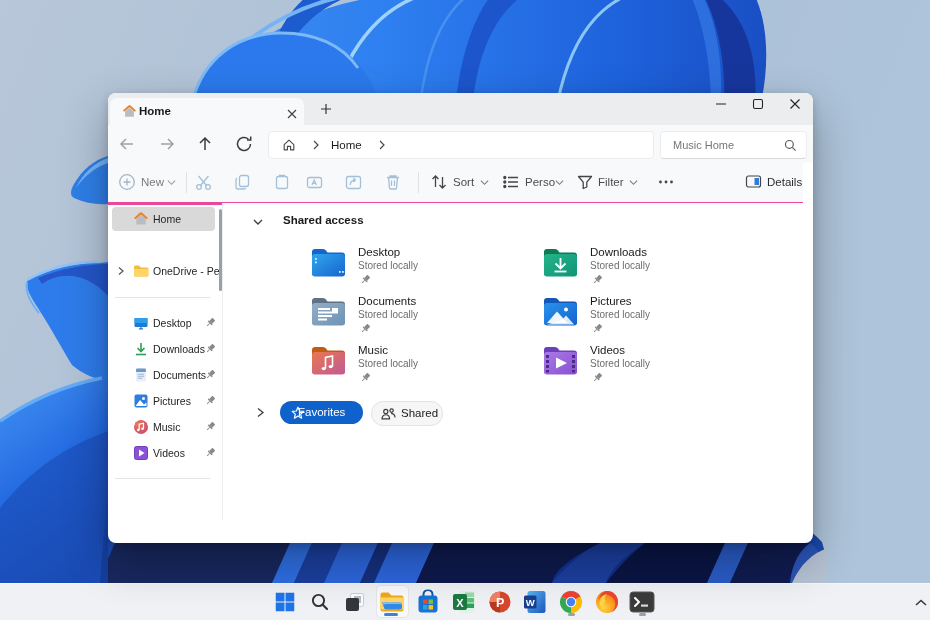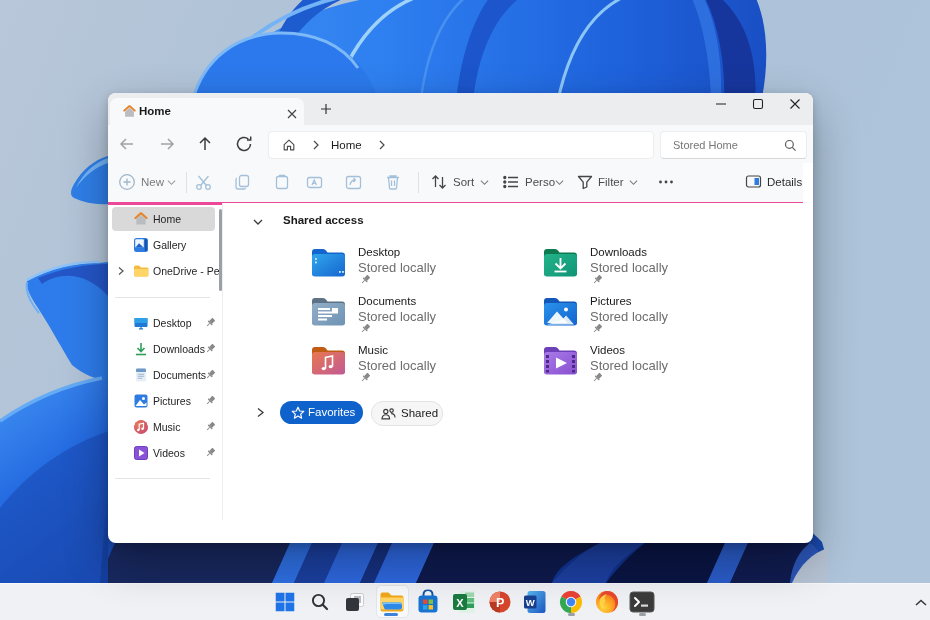--- a/index.html
+++ b/index.html
@@ -42,25 +42,25 @@
 #vdiv{position:absolute;left:114px;top:110px;width:1px;height:317px;background:#eceded}
 #status{position:absolute;left:0;top:427px;width:705px;height:23px;border-top:1px solid #f0f0f0;font-size:10.5px;color:#3b3b3b}
 #status span{position:absolute;left:9px;top:5px}
 
 #main{position:absolute;left:115px;top:110px;width:590px;height:317px;background:#fff}
 .qa-chev{position:absolute;left:144px;top:123px}
 #qa-title{position:absolute;left:175px;top:121px;font-size:11.5px;font-weight:bold;color:#1a1a1a}
 .item{position:absolute;width:280px;height:40px}
 .item .fic{position:absolute;left:0;top:0;width:35px;height:30px}
 .item .nm{position:absolute;left:47px;top:-1px;font-size:11.5px;color:#1a1a1a}
-.item .st{position:absolute;left:47px;top:13px;font-size:13px;color:#6d6d6d}
+.item .st{position:absolute;left:47px;top:13px;font-size:10px;color:#6d6d6d}
 .item .pin{position:absolute;left:49px;top:27px}
 .pill{position:absolute;height:23px;border-radius:12px;font-size:11.5px}
 #fav{left:172px;top:308px;width:83px;background:#0f62cb;color:#fff}
-#fav span{position:absolute;left:28px;top:5px}
+#fav span{position:absolute;left:18px;top:5px}
 #shared{left:263px;top:308px;width:70px;background:#f6f6f6;border:1px solid #e3e3e3;color:#1a1a1a}
 #shared span{position:absolute;left:29px;top:5px}
 </style></head>
 <body>
 
 <svg id="wall" width="930" height="620" viewBox="0 0 930 620">
  <defs>
   <linearGradient id="sky" x1="0" y1="0" x2="1" y2="0.25">
    <stop offset="0" stop-color="#b8c7d9"></stop>
         <stop offset="0.5" stop-color="#abc0d6"></stop>
@@ -293,21 +293,21 @@
         </svg>
    <svg style="position:absolute;left:42px;top:8px" width="10" height="10" viewBox="0 0 10 10">
           <path d="M3,1 L7,5 L3,9" fill="none" stroke="#4a4a4a" stroke-width="1.2"></path>
         </svg>
    <span class="t" style="left:62px">Home</span>
    <svg style="position:absolute;left:108px;top:8px" width="10" height="10" viewBox="0 0 10 10">
           <path d="M3,1 L7,5 L3,9" fill="none" stroke="#4a4a4a" stroke-width="1.2"></path>
         </svg>
   </div>
   <div id="search">
-        <span class="t">Stored Home</span>
+        <span class="t">Music Home</span>
    <svg style="position:absolute;left:123px;top:7px" width="13" height="13" viewBox="0 0 13 13">
           <circle cx="5.4" cy="5.4" r="3.9" fill="none" stroke="#5a5a5a" stroke-width="1.2"></circle>
           <path d="M8.3,8.3 L11.6,11.6" stroke="#5a5a5a" stroke-width="1.2"></path>
         </svg>
   </div>
  </div>
 
  <div id="toolbar">
   <svg class="tic" style="left:10px" width="18" height="18" viewBox="0 0 18 18">
         <circle cx="9" cy="9" r="7.3" fill="none" stroke="#9fb6ca" stroke-width="1.3"></circle>
@@ -398,29 +398,20 @@
  </div>
 
  
  <div id="sidebar"></div>
  <div class="srow" style="top:114px;background:#d9d9d9">
   <svg class="ic" viewBox="0 0 16 16">
         <path d="M3.3,8.2 v5.3 h9.4 v-5.3 l-4.7,-4.2 z" fill="#b9bdc2"></path>
         <path d="M9,1.6 a1.5,1.5 0 0 0 -2,0 L1.6,6.4 a1,1 0 0 0 1.3,1.5 L8,3.4 l5.1,4.5 a1,1 0 0 0 1.3,-1.5 z" fill="#e8832a"></path>
       </svg>
   <span class="tx">Home</span>
- </div>
- <div class="srow" style="top:140px">
-  <svg class="ic" viewBox="0 0 16 16">
-        <rect x="1" y="1" width="14" height="14" rx="2.5" fill="#2f7ce0"></rect>
-        <rect x="2.2" y="2.2" width="8.6" height="8.6" rx="1" fill="#eef5fc"></rect>
-        <path d="M2.2,10.8 L6,6.2 L10.8,10.8 Z" fill="#1d64cc"></path>
-        <rect x="11.8" y="2.2" width="2" height="11.6" fill="#174f9f"></rect>
-      </svg>
-  <span class="tx">Gallery</span>
  </div>
  <div class="srow" style="top:166px;width:108px;overflow:hidden">
   <svg class="chv" width="8" height="10" viewBox="0 0 8 10">
         <path d="M2,1.5 L6,5 L2,8.5" fill="none" stroke="#555" stroke-width="1.2"></path>
       </svg>
   <svg class="ic" viewBox="0 0 16 16">
         <path d="M1,4 q0-1.5 1.5-1.5 h3.5 l2,2 h6 q1.5,0 1.5,1.5 v6 q0,1.5-1.5,1.5 h-11.5 q-1.5,0-1.5-1.5 z" fill="#f5bb41"></path>
         <path d="M1,6 h14 v6 q0,1.5-1.5,1.5 h-11 q-1.5,0-1.5-1.5 z" fill="#ffd567"></path>
       </svg>
   <span class="tx">OneDrive - Perso</span>

